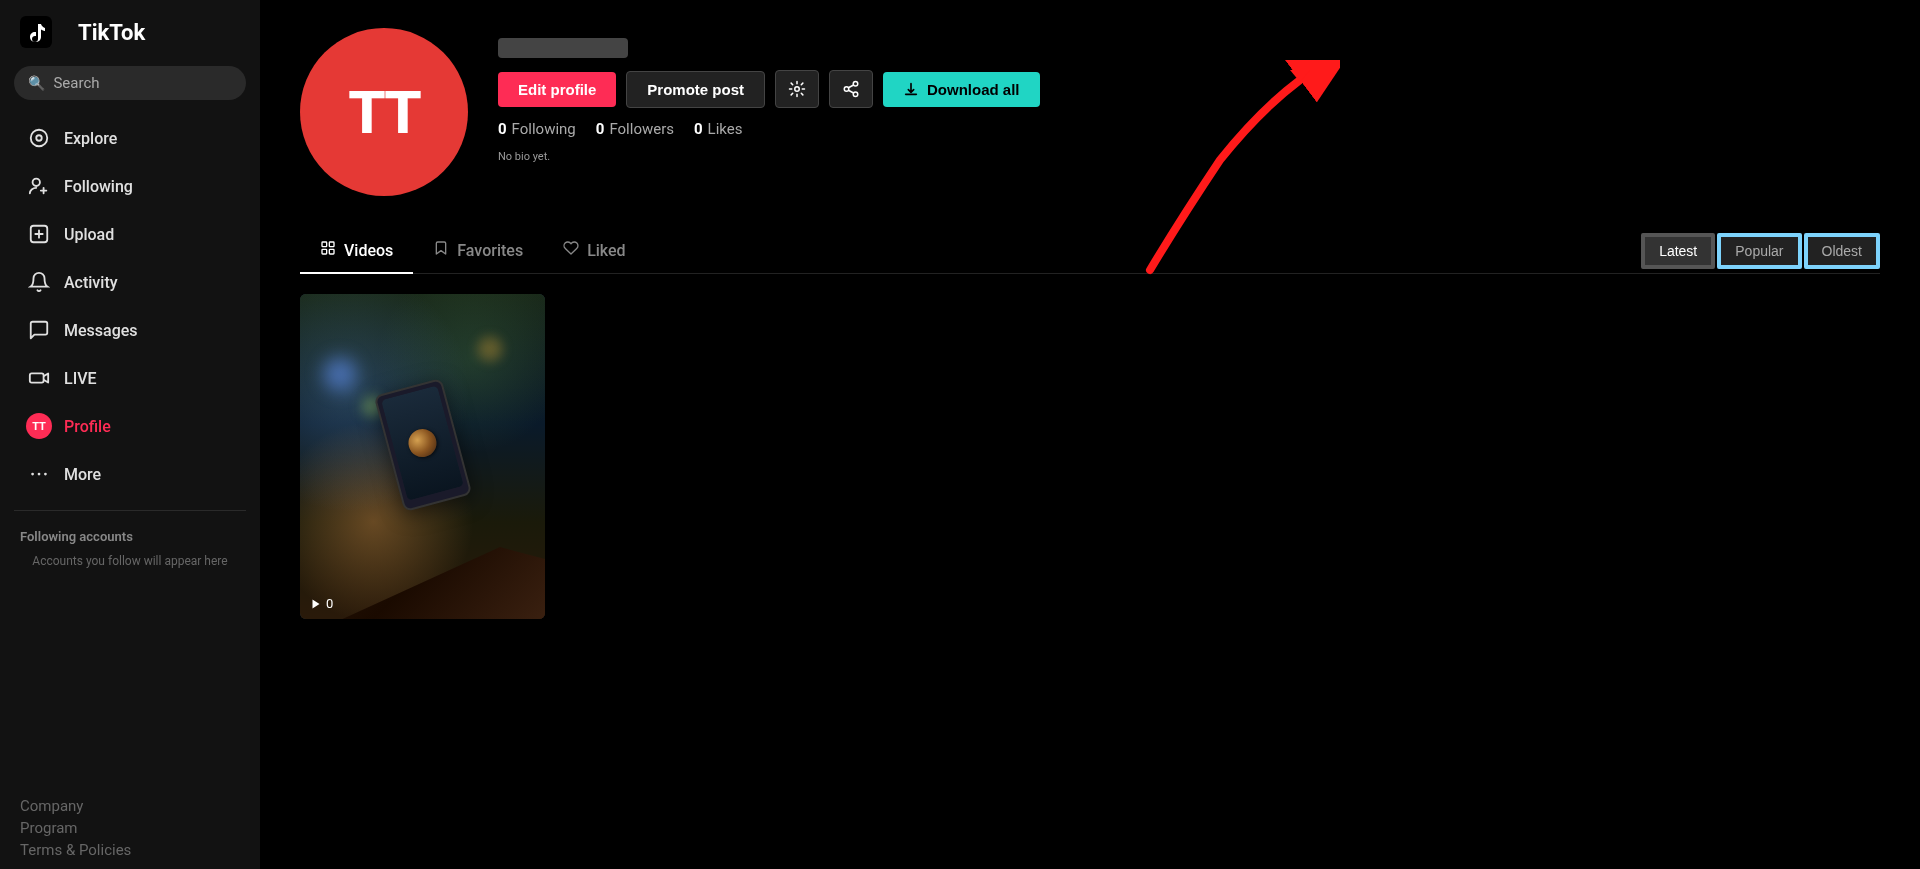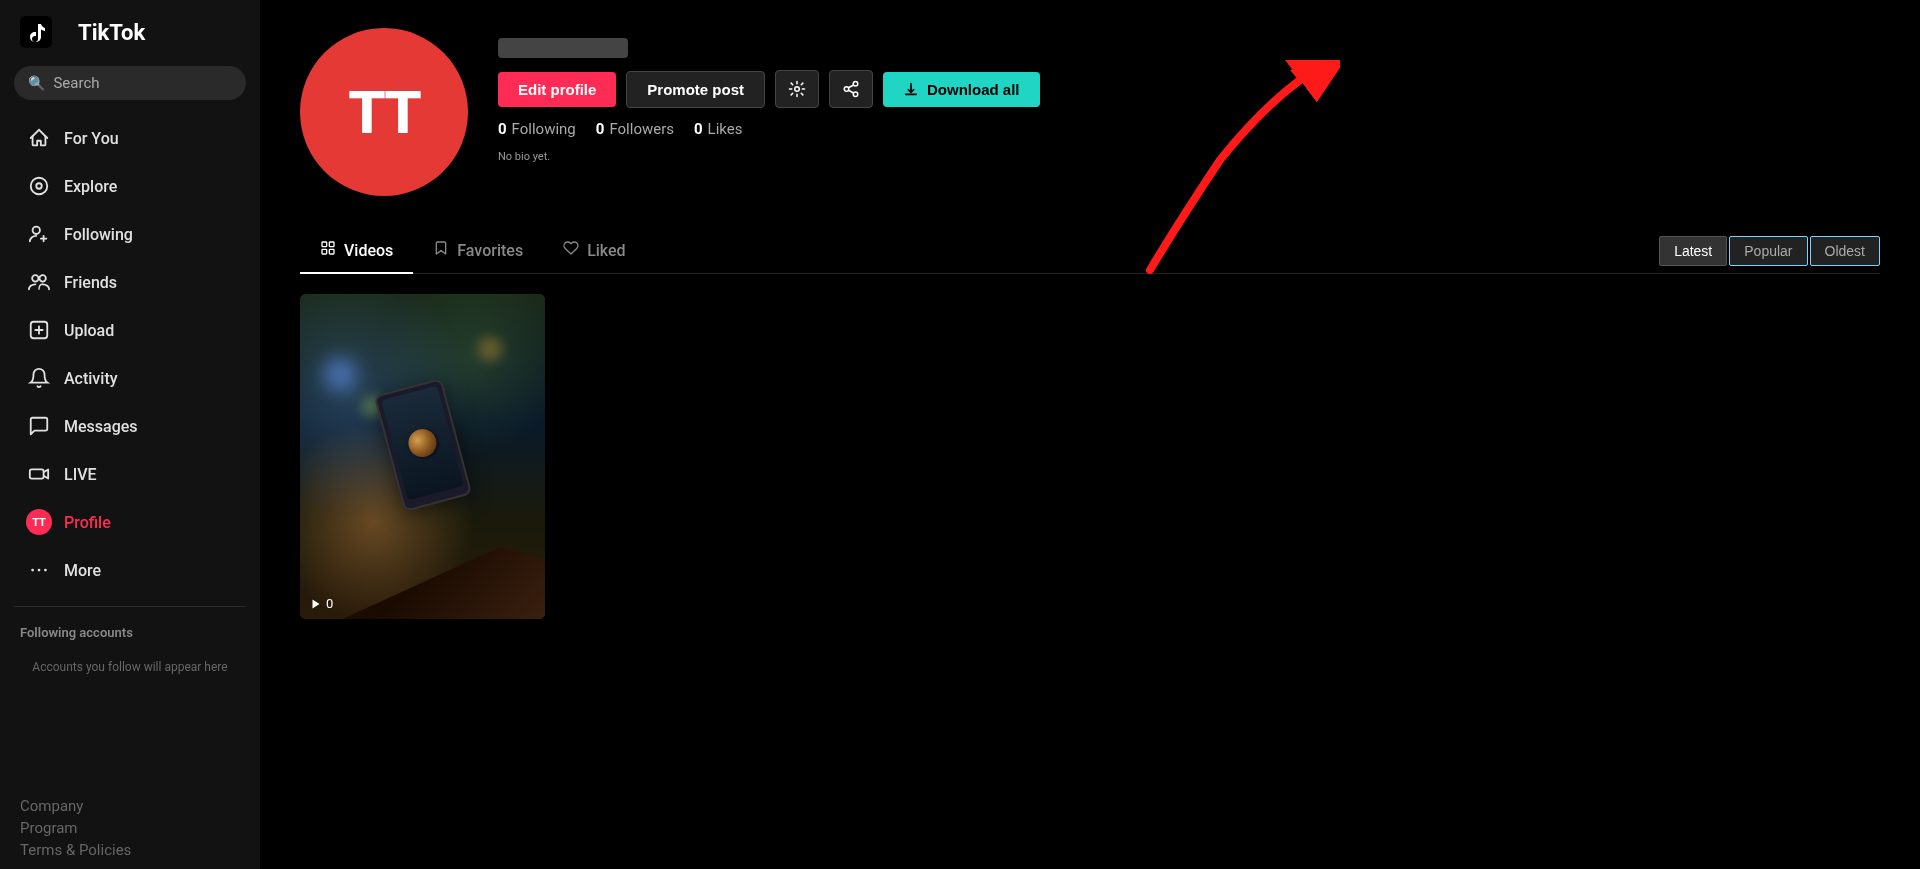--- a/index.html
+++ b/index.html
@@ -118,21 +118,21 @@
     }
 
     .sidebar-following-section {
       padding: 10px 20px 4px 20px;
     }
 
     .sidebar-following-title {
       font-size: 13px;
       font-weight: 600;
       color: #888;
-      margin-bottom: 20px;
+      margin-bottom: 10px;
     }
 
     .sidebar-following-subtitle {
       font-size: 12px;
       color: #666;
       text-align: center;
     }
 
     .sidebar-footer {
       margin-top: auto;
@@ -314,21 +314,21 @@
 
     
     .sort-options {
       display: flex;
       gap: 2px;
     }
 
     .sort-btn {
       padding: 6px 14px;
       background: #222;
-      border: 1px solid #7dd3fc;
+      border: 4px solid #7dd3fc;
       color: #aaa;
       font-size: 14px;
       cursor: pointer;
       border-radius: 2px;
     }
 
     .sort-btn.active {
       background: #333;
       color: #fff;
       border-color: #555;
@@ -439,29 +439,20 @@
     <span class="sidebar-logo-text">TikTok</span>
   </div>
 
   <div class="sidebar-search">
     <span class="sidebar-search-icon">🔍</span>
     <span class="sidebar-search-text">Search</span>
   </div>
 
   <nav class="sidebar-nav">
 
-    <div class="sidebar-nav-item">
-      <span class="sidebar-nav-icon">
-        <svg width="22" height="22" viewBox="0 0 24 24" fill="none">
-            <path d="M3 12L12 3l9 9" stroke="#e0e0e0" stroke-width="2" stroke-linecap="round"></path>
-            <path d="M5 10v9a1 1 0 001 1h4v-5h4v5h4a1 1 0 001-1v-9" stroke="#e0e0e0" stroke-width="2" stroke-linecap="round" stroke-linejoin="round"></path>
-          </svg>
-      </span>
-      <span>For You</span>
-    </div>
 
     <div class="sidebar-nav-item">
       <span class="sidebar-nav-icon">
         <svg width="22" height="22" viewBox="0 0 24 24" fill="none">
             <circle cx="12" cy="12" r="9" stroke="#e0e0e0" stroke-width="2"></circle>
             <circle cx="12" cy="12" r="3" stroke="#e0e0e0" stroke-width="2"></circle>
           </svg>
       </span>
       <span>Explore</span>
     </div>
@@ -470,32 +461,20 @@
       <span class="sidebar-nav-icon">
         <svg width="22" height="22" viewBox="0 0 24 24" fill="none">
             <circle cx="9" cy="8" r="4" stroke="#e0e0e0" stroke-width="2"></circle>
             <path d="M2 20c0-3.3 3.1-6 7-6" stroke="#e0e0e0" stroke-width="2" stroke-linecap="round"></path>
             <path d="M17 14v6M14 17h6" stroke="#e0e0e0" stroke-width="2" stroke-linecap="round"></path>
           </svg>
       </span>
       <span>Following</span>
     </div>
 
-    <div class="sidebar-nav-item">
-      <span class="sidebar-nav-icon">
-        <svg width="22" height="22" viewBox="0 0 24 24" fill="none">
-            <circle cx="8" cy="8" r="3.5" stroke="#e0e0e0" stroke-width="2"></circle>
-            <circle cx="16" cy="8" r="3.5" stroke="#e0e0e0" stroke-width="2"></circle>
-            <path d="M1 20c0-3 3-5.5 7-5.5" stroke="#e0e0e0" stroke-width="2" stroke-linecap="round"></path>
-            <path d="M23 20c0-3-3-5.5-7-5.5" stroke="#e0e0e0" stroke-width="2" stroke-linecap="round"></path>
-            <path d="M12 20c0-3 1.5-5.5 4-5.5" stroke="#e0e0e0" stroke-width="1.5" stroke-linecap="round"></path>
-          </svg>
-      </span>
-      <span>Friends</span>
-    </div>
 
     <div class="sidebar-nav-item">
       <span class="sidebar-nav-icon">
         <svg width="22" height="22" viewBox="0 0 24 24" fill="none">
             <rect x="3" y="3" width="18" height="18" rx="3" stroke="#e0e0e0" stroke-width="2"></rect>
             <path d="M12 8v8M8 12h8" stroke="#e0e0e0" stroke-width="2" stroke-linecap="round"></path>
           </svg>
       </span>
       <span>Upload</span>
     </div>

